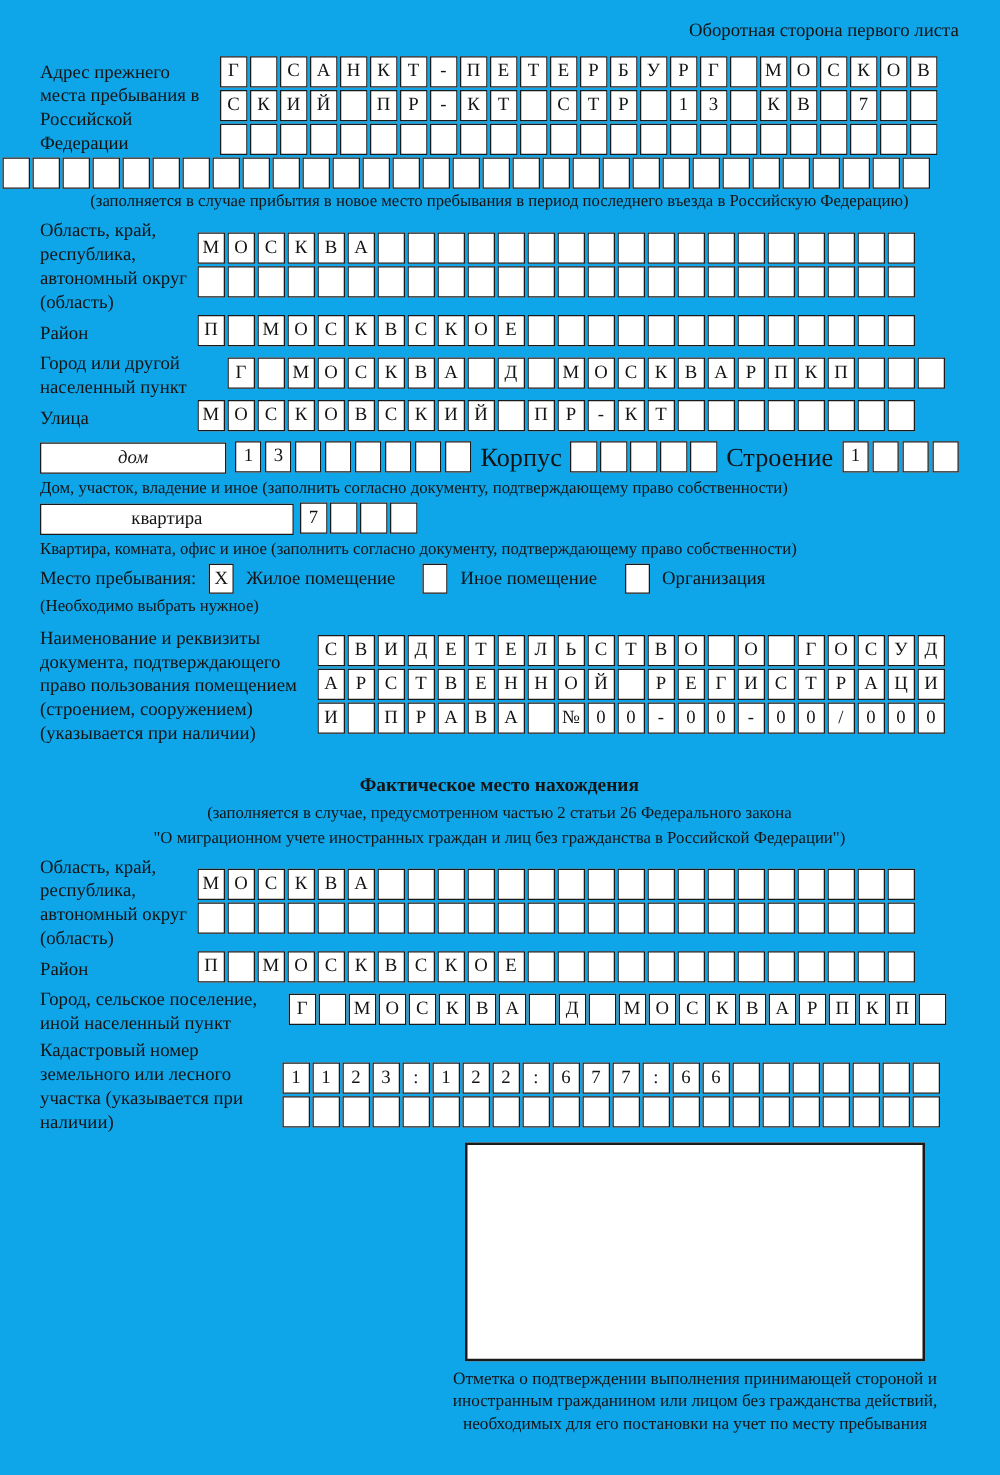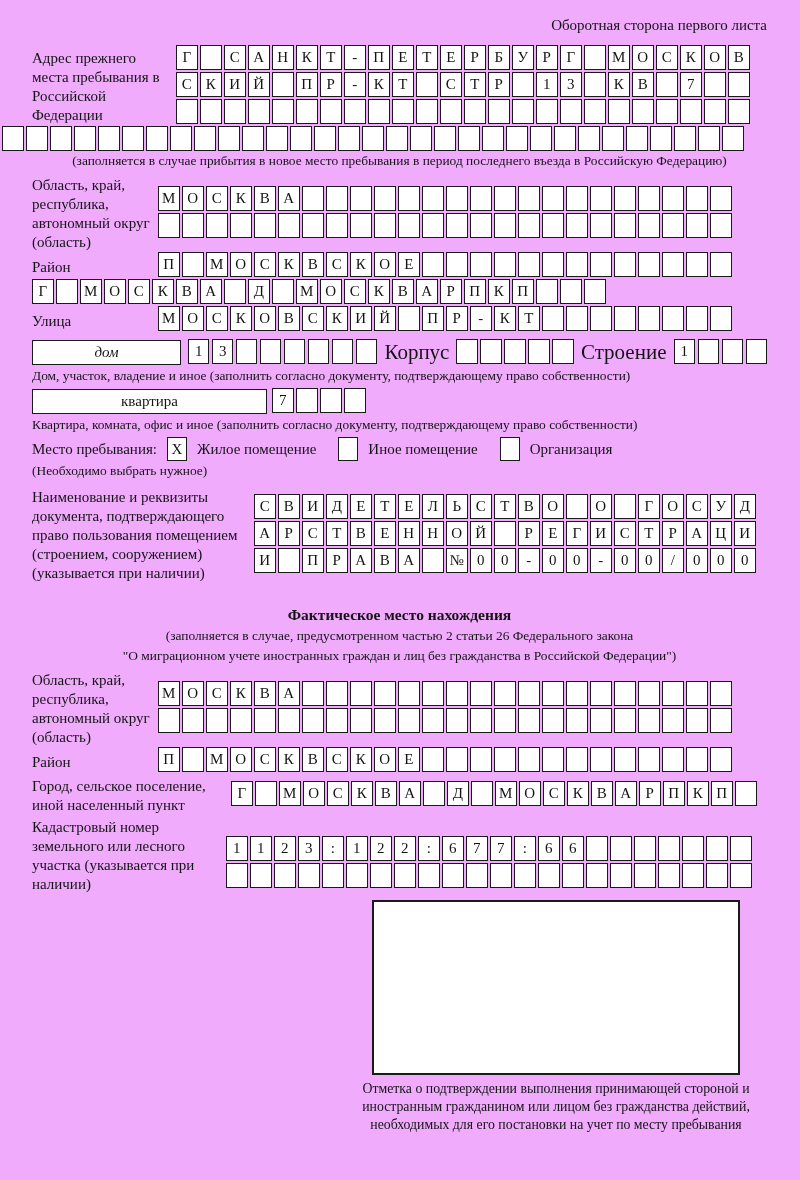--- a/index.html
+++ b/index.html
@@ -1,21 +1,21 @@
 <!DOCTYPE html>
 <html><head>
 <meta charset="utf-8">
 <style>
   html,body{margin:0;padding:0;background:#ffffff;}
   .page{
     position:relative;
     width:800px;height:1180px;
     box-sizing:border-box;
     padding:16px 33px 0 32px;
-    background:#f0abfc;
+    background:#0ea5e9;
     color:#141414;
     font-family:"Liberation Serif","DejaVu Serif",serif;
     overflow:hidden;
   }
   .hdr{font-size:15px;text-align:right;line-height:19px;}
   .frow{display:flex;align-items:center;}
   .flabel{font-size:15px;line-height:19px;flex:0 0 auto;box-sizing:border-box;padding-right:6px;padding-top:3px;}
   .lw144{width:144px;}
   .lw126{width:126px;}
   .lw150{width:150px;}
@@ -32,21 +32,21 @@
   .checkcell{width:20px;height:24px;margin:0 10px 0 8px;}
   .note{font-size:13.4px;text-align:center;margin:2px 0 4px;line-height:16px;}
   .note-left{font-size:13.4px;text-align:left;margin:2px 0 4px;line-height:16px;}
   .sect-title{font-size:16px;font-weight:bold;text-align:center;margin:7px 0 7px;line-height:19px;}
   .sub-title{font-size:15.5px;font-weight:bold;text-align:center;margin:22px 0 4px;line-height:19px;}
   .widebox{
     border:1.8px solid #1a1a1a;height:25px;box-sizing:border-box;
     display:flex;align-items:center;justify-content:center;font-size:15px;background:#fff;
   }
   .widebox.house{width:168px;margin-right:7px;font-style:italic;}
-  .widebox.apt{width:235px;margin-right:5px;}
+  .widebox.apt{width:203px;margin-right:5px;}
   .inline-label{font-size:21px;line-height:25px;padding:0 7px;white-space:nowrap;}
   .full-row{margin-left:-30px;}
   .stay-row{display:flex;align-items:center;font-size:15px;margin-top:4px;}
   .stay-label{white-space:nowrap;margin-right:2px;}
   .opt-label{white-space:nowrap;margin-right:14px;}
   .center-note{width:560px;text-align:left;font-size:13.4px;margin:2px 0 4px;line-height:16px;}
   .mt6{margin-top:6px;}
   .mt10{margin-top:10px;}
   .cad-cells{margin-top:16px;}
   .stamp-wrap{width:392px;margin-left:auto;margin-right:15px;margin-top:6px;}
@@ -261,20 +261,21 @@
         <span class="cell"></span>
         <span class="cell"></span>
         <span class="cell"></span>
         <span class="cell"></span>
         <span class="cell"></span>
         <span class="cell"></span>
       </div>
   </div>
 
   <div class="frow">
+    <div class="flabel lw150">Город или другой населенный пункт</div>
     <div class="cellrow">
         <span class="cell">Г</span>
         <span class="cell"></span>
         <span class="cell">М</span>
         <span class="cell">О</span>
         <span class="cell">С</span>
         <span class="cell">К</span>
         <span class="cell">В</span>
         <span class="cell">А</span>
         <span class="cell"></span>

